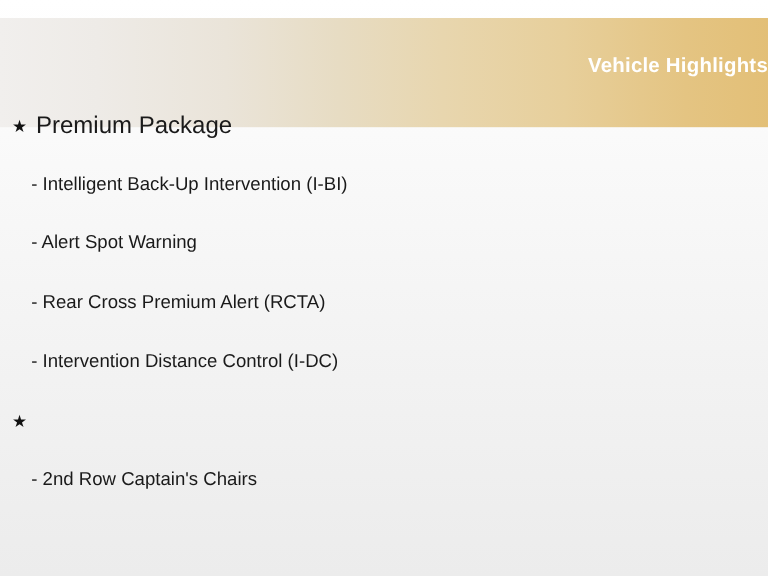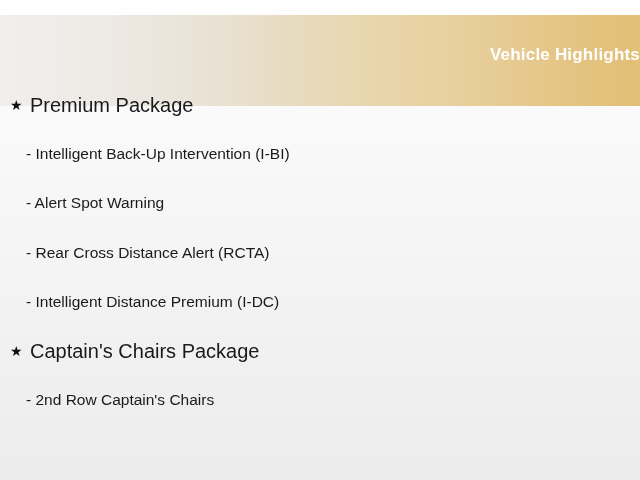--- a/index.html
+++ b/index.html
@@ -117,31 +117,30 @@
 
     <div class="hl-row feature">
       <span class="feature-label">- Intelligent Back-Up Intervention (I-BI)</span>
     </div>
 
     <div class="hl-row feature">
       <span class="feature-label">- Alert Spot Warning</span>
     </div>
 
     <div class="hl-row feature">
-      <span class="feature-label">- Rear Cross Distance Alert (RCTA)</span>
+      <span class="feature-label">- Rear Cross Premium Alert (RCTA)</span>
     </div>
 
     <div class="hl-row feature">
-      <span class="feature-label">- Intelligent Distance Premium (I-DC)</span>
+      <span class="feature-label">- Intervention Distance Control (I-DC)</span>
     </div>
 
 
     <div class="hl-row package">
       <span class="star-icon">★</span>
-      <span class="package-label">Captain's Chairs Package</span>
     </div>
 
     <div class="hl-row feature">
       <span class="feature-label">- 2nd Row Captain's Chairs</span>
     </div>
 
   </div>
 </div>
 
 </body></html>

